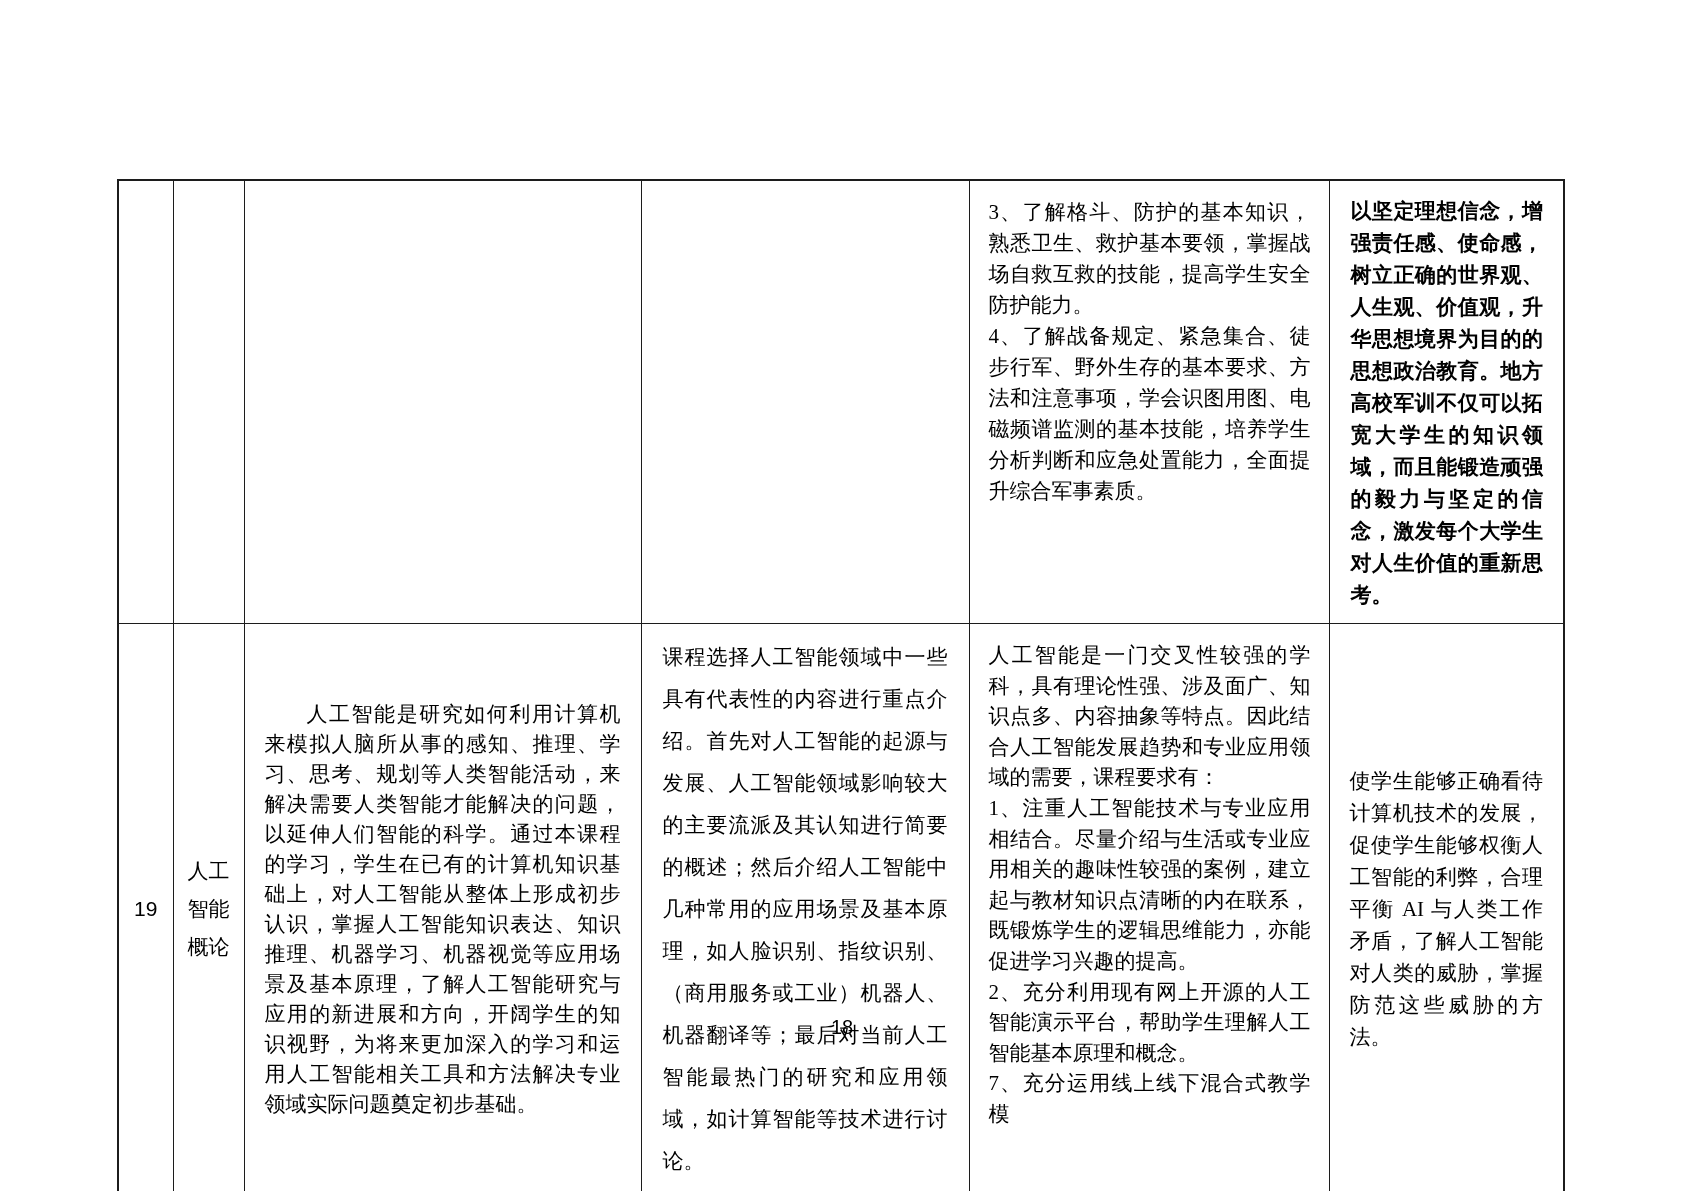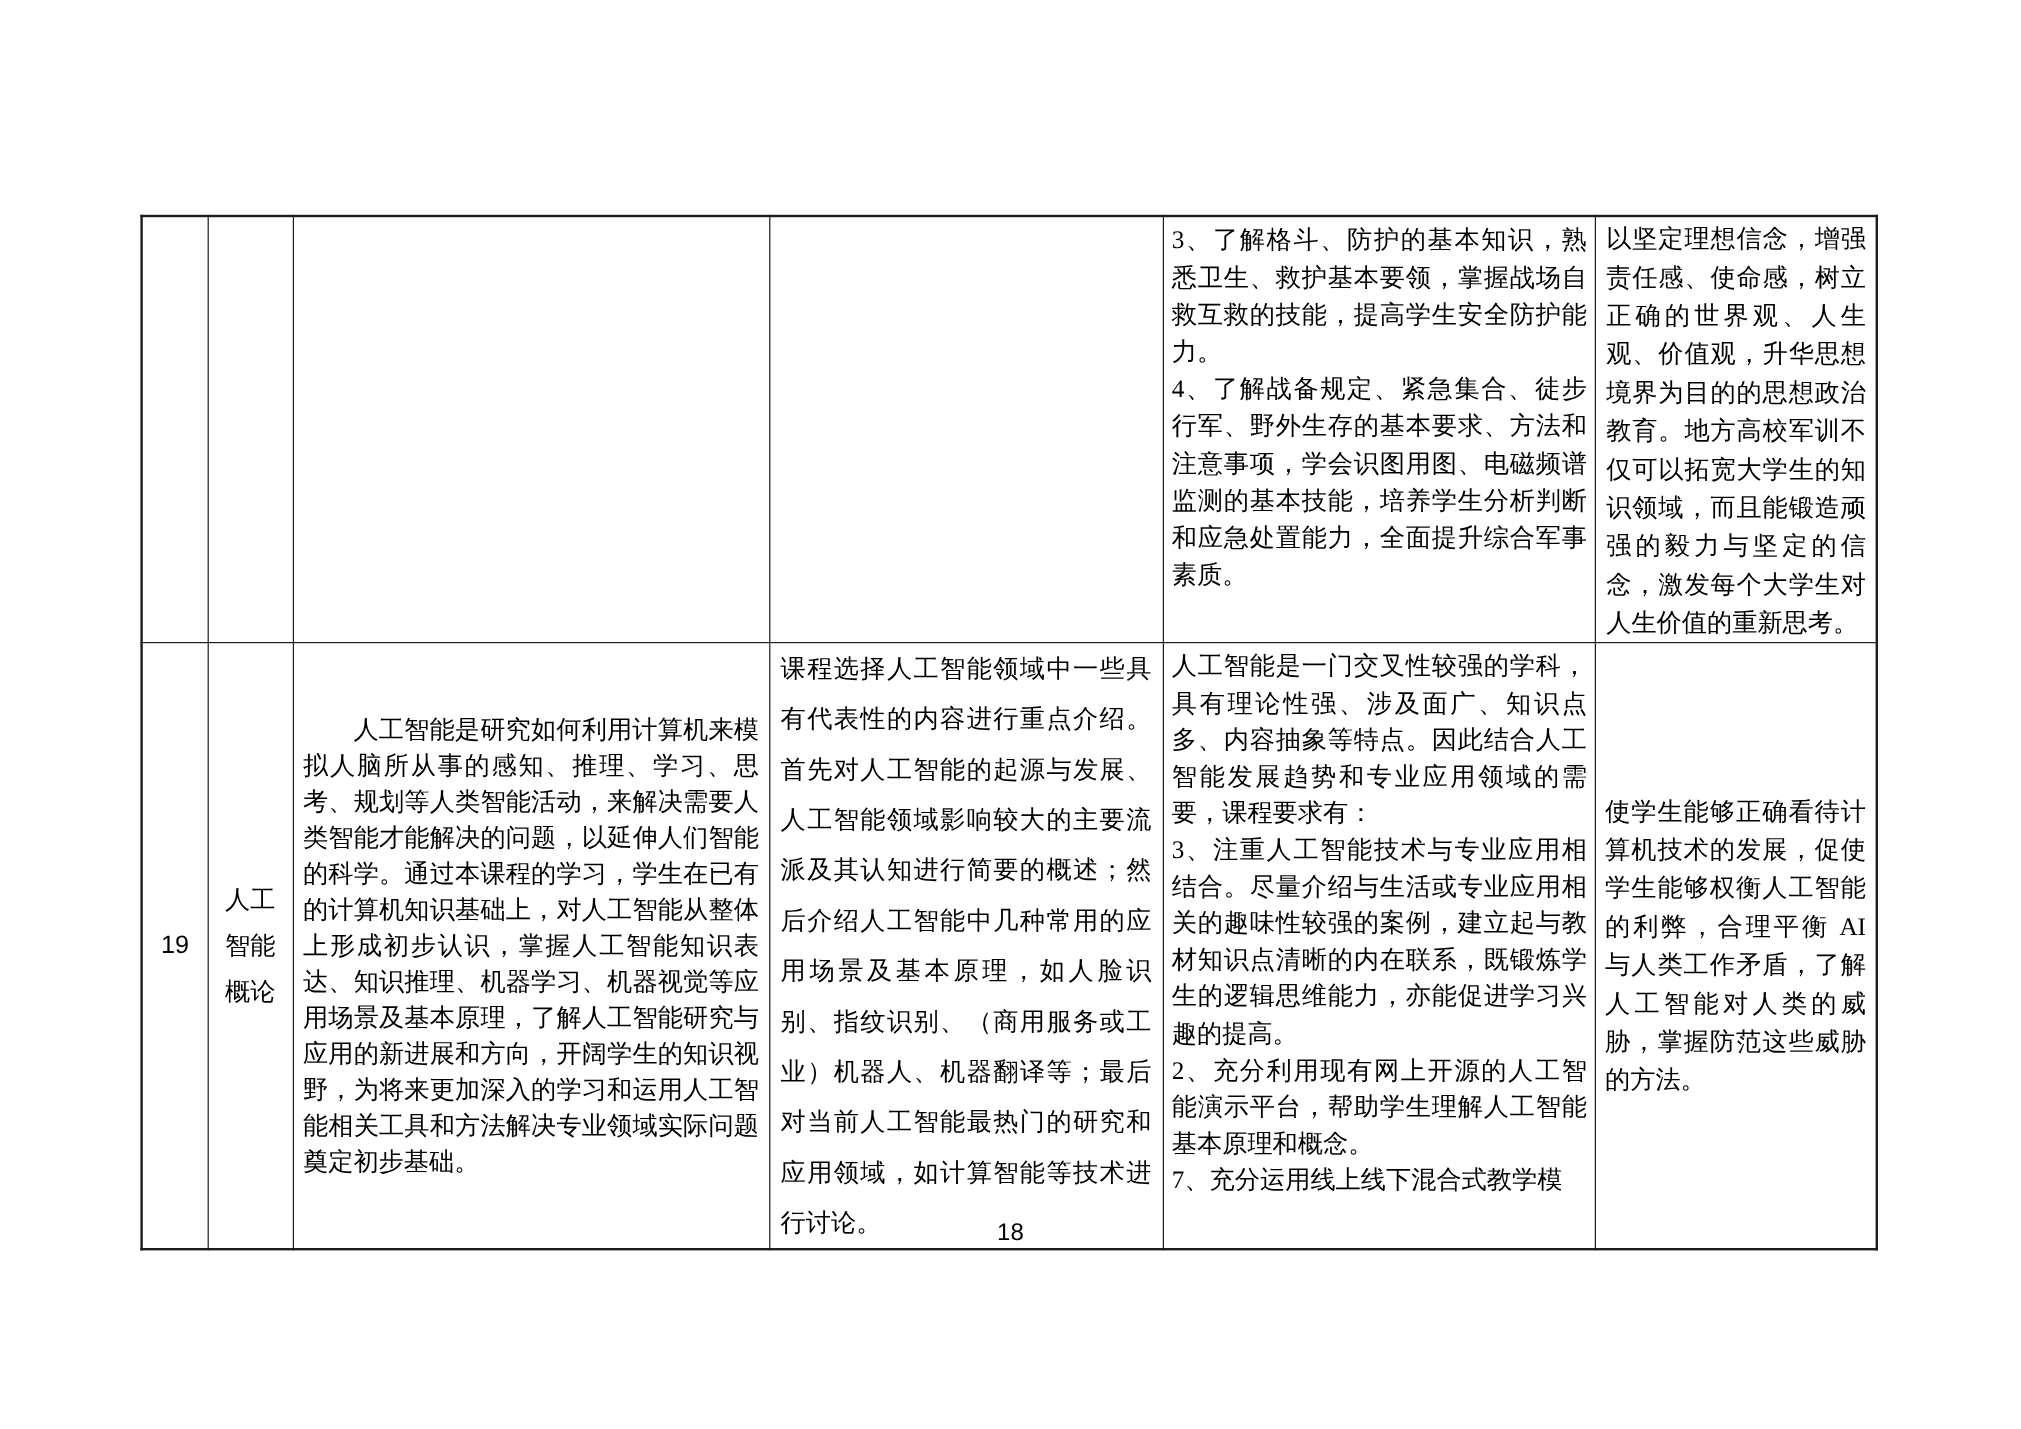--- a/index.html
+++ b/index.html
@@ -20,21 +20,21 @@
     position: absolute;
     left: 117px;
     top: 179px;
     width: 1446px;
     border-collapse: collapse;
     table-layout: fixed;
     border: 2.5px solid #1c1c1c;
   }
   table.course-table td {
     border: 1.6px solid #1c1c1c;
-    padding: 0;
+    padding: 12px;
     font-size: 21px;
     color: #000000;
     overflow: hidden;
   }
   tr.row-cont  { height: 346px; }
   tr.row-course{ height: 468px; }
 
   td.v-top { vertical-align: top; }
   td.v-mid { vertical-align: middle; }
 
@@ -45,21 +45,21 @@
     text-align: justify;
     word-break: break-all;
   }
   .jchinese p { margin: 0; }
 
   
   td.cont-req .cell-pad { padding: 4px 6px 0 7px; }
   td.cont-req p { line-height: 31px; }
 
   
-  td.cont-goal .cell-pad { padding: 2px 8px 0 9px; }
+  td.cont-goal .cell-pad { padding: 2px 8px 0 9px; font-weight: bold; }
   td.cont-goal p { line-height: 32px; }
 
   
   td.course-no {
     text-align: center;
     font-family: "Liberation Sans", "DejaVu Sans", sans-serif;
     font-weight: normal;
     font-size: 23px;
   }
 
@@ -149,21 +149,21 @@
         </div>
       </td>
       <td class="v-mid course-content">
         <div class="cell-pad jchinese">
           <p>课程选择人工智能领域中一些具有代表性的内容进行重点介绍。首先对人工智能的起源与发展、人工智能领域影响较大的主要流派及其认知进行简要的概述；然后介绍人工智能中几种常用的应用场景及基本原理，如人脸识别、指纹识别、（商用服务或工业）机器人、机器翻译等；最后对当前人工智能最热门的研究和应用领域，如计算智能等技术进行讨论。</p>
         </div>
       </td>
       <td class="v-top course-req">
         <div class="cell-pad jchinese">
           <p>人工智能是一门交叉性较强的学科，具有理论性强、涉及面广、知识点多、内容抽象等特点。因此结合人工智能发展趋势和专业应用领域的需要，课程要求有：</p>
-          <p>3、注重人工智能技术与专业应用相结合。尽量介绍与生活或专业应用相关的趣味性较强的案例，建立起与教材知识点清晰的内在联系，既锻炼学生的逻辑思维能力，亦能促进学习兴趣的提高。</p>
+          <p>1、注重人工智能技术与专业应用相结合。尽量介绍与生活或专业应用相关的趣味性较强的案例，建立起与教材知识点清晰的内在联系，既锻炼学生的逻辑思维能力，亦能促进学习兴趣的提高。</p>
           <p>2、充分利用现有网上开源的人工智能演示平台，帮助学生理解人工智能基本原理和概念。</p>
           <p>7、充分运用线上线下混合式教学模</p>
         </div>
       </td>
       <td class="v-mid course-goal">
         <div class="cell-pad jchinese">
           <p>使学生能够正确看待计算机技术的发展，促使学生能够权衡人工智能的利弊，合理平衡 AI 与人类工作矛盾，了解人工智能对人类的威胁，掌握防范这些威胁的方法。</p>
         </div>
       </td>
     </tr>

